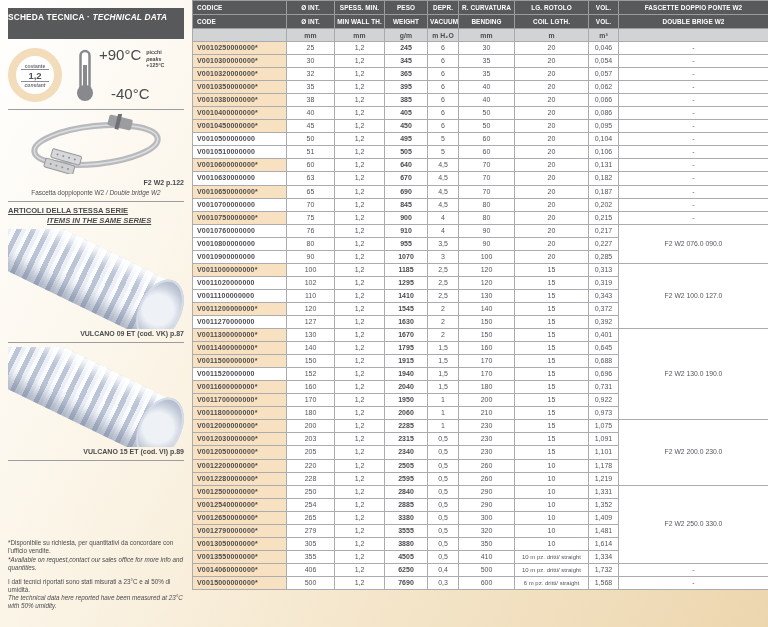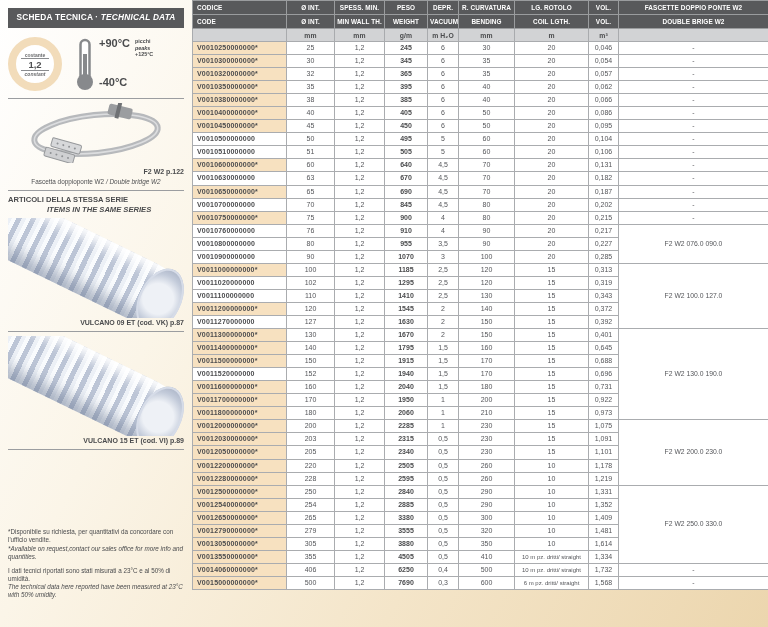--- a/index.html
+++ b/index.html
@@ -5,39 +5,39 @@
   html,body{margin:0;padding:0;}
   body{
     width:768px;height:627px;overflow:hidden;position:relative;
     font-family:"Liberation Sans", sans-serif;
     background:linear-gradient(118deg,#ffffff 0%,#fbf5e8 30%,#f4e5c9 65%,#ecd6ae 100%);
     color:#4f5052;
   }
   .en{font-style:italic;}
   
   .sidebar{position:absolute;left:0;top:0;width:192px;height:627px;box-sizing:border-box;padding:8px 8px 0 8px;}
-  .sb-header{background:#58595b;color:#fff;height:20px;line-height:19px;text-align:center;
+  .sb-header{background:#58595b;color:#fff;height:31px;line-height:19px;text-align:left;
     font-size:8.3px;font-weight:bold;letter-spacing:.2px;white-space:nowrap;}
   .icons-row{display:flex;align-items:center;margin:9px 0 7px 0;}
   .badge{width:38px;height:38px;border-radius:50%;border:8px solid #f2dcba;background:#fff;
     display:flex;flex-direction:column;align-items:center;justify-content:center;flex:none;}
   .badge-top{font-size:5px;font-weight:bold;color:#6b6c6e;}
   .badge-val{font-size:9.5px;font-weight:bold;color:#4f5052;border-top:1px solid #8a8c8f;border-bottom:1px solid #8a8c8f;padding:0 7px;line-height:11px;}
   .badge-bottom{font-size:5px;font-weight:bold;font-style:italic;color:#6b6c6e;}
   .thermo-wrap{display:flex;align-items:flex-start;margin-left:12px;}
   .temp-col{display:flex;flex-direction:column;justify-content:space-between;height:52px;margin-left:3px;}
   .t-top{display:flex;align-items:flex-start;}
-  .t-big{font-size:11px;font-weight:bold;color:#4a4b4d;line-height:13px;white-space:nowrap;}
+  .t-big{font-size:15px;font-weight:normal;color:#4a4b4d;line-height:13px;white-space:nowrap;}
   .peaks{margin-left:5px;font-size:5.4px;font-weight:bold;color:#4a4b4d;line-height:6.5px;margin-top:1px;}
-  .t-min{margin-top:auto;}
+  .t-min{margin-top:auto;margin-left:12px;}
   .divider{border-top:1px solid #9b9da0;margin:4px 0;}
   .clamp-fig{text-align:center;margin-top:3px;}
   .ref-right{text-align:right;font-size:7px;font-weight:bold;color:#4a4b4d;line-height:9px;}
   .caption-center{text-align:center;font-size:6.4px;color:#4f5052;line-height:8px;margin:2px 0 4px 0;white-space:nowrap;}
-  .series-title{font-size:7.6px;font-weight:bold;color:#4a4b4d;line-height:9.5px;margin-top:3px;}
+  .series-title{font-size:7.6px;font-weight:bold;color:#4a4b4d;line-height:9.5px;margin-top:3px;text-decoration:underline;}
   .series-title.en{margin-top:0;margin-left:39px;}
   .hose-box{height:100px;position:relative;overflow:hidden;margin-top:4px;}
   .hose{position:absolute;left:-30px;top:12px;width:205px;height:62px;border-radius:31px;
     transform:rotate(26deg);
     background:repeating-linear-gradient(90deg,#bcc5d6 0 5px,#ecf0f6 5px 9px,#f9fbfd 9px 13px);
     box-shadow:inset 0 15px 12px -6px rgba(255,255,255,.95), inset 0 -17px 14px -6px rgba(108,121,148,.5);}
   .hose::after{content:"";position:absolute;right:-7px;top:-2px;width:42px;height:66px;border-radius:50%;
     background:radial-gradient(circle at 45% 50%, #eef1f6 0 38%, #c3cbda 62%, #97a1b6 100%);
     box-shadow:inset 0 0 0 2px #d6dce8;}
   .foot{margin-top:78px;font-size:6.3px;line-height:7.9px;color:#4a4b4d;}

